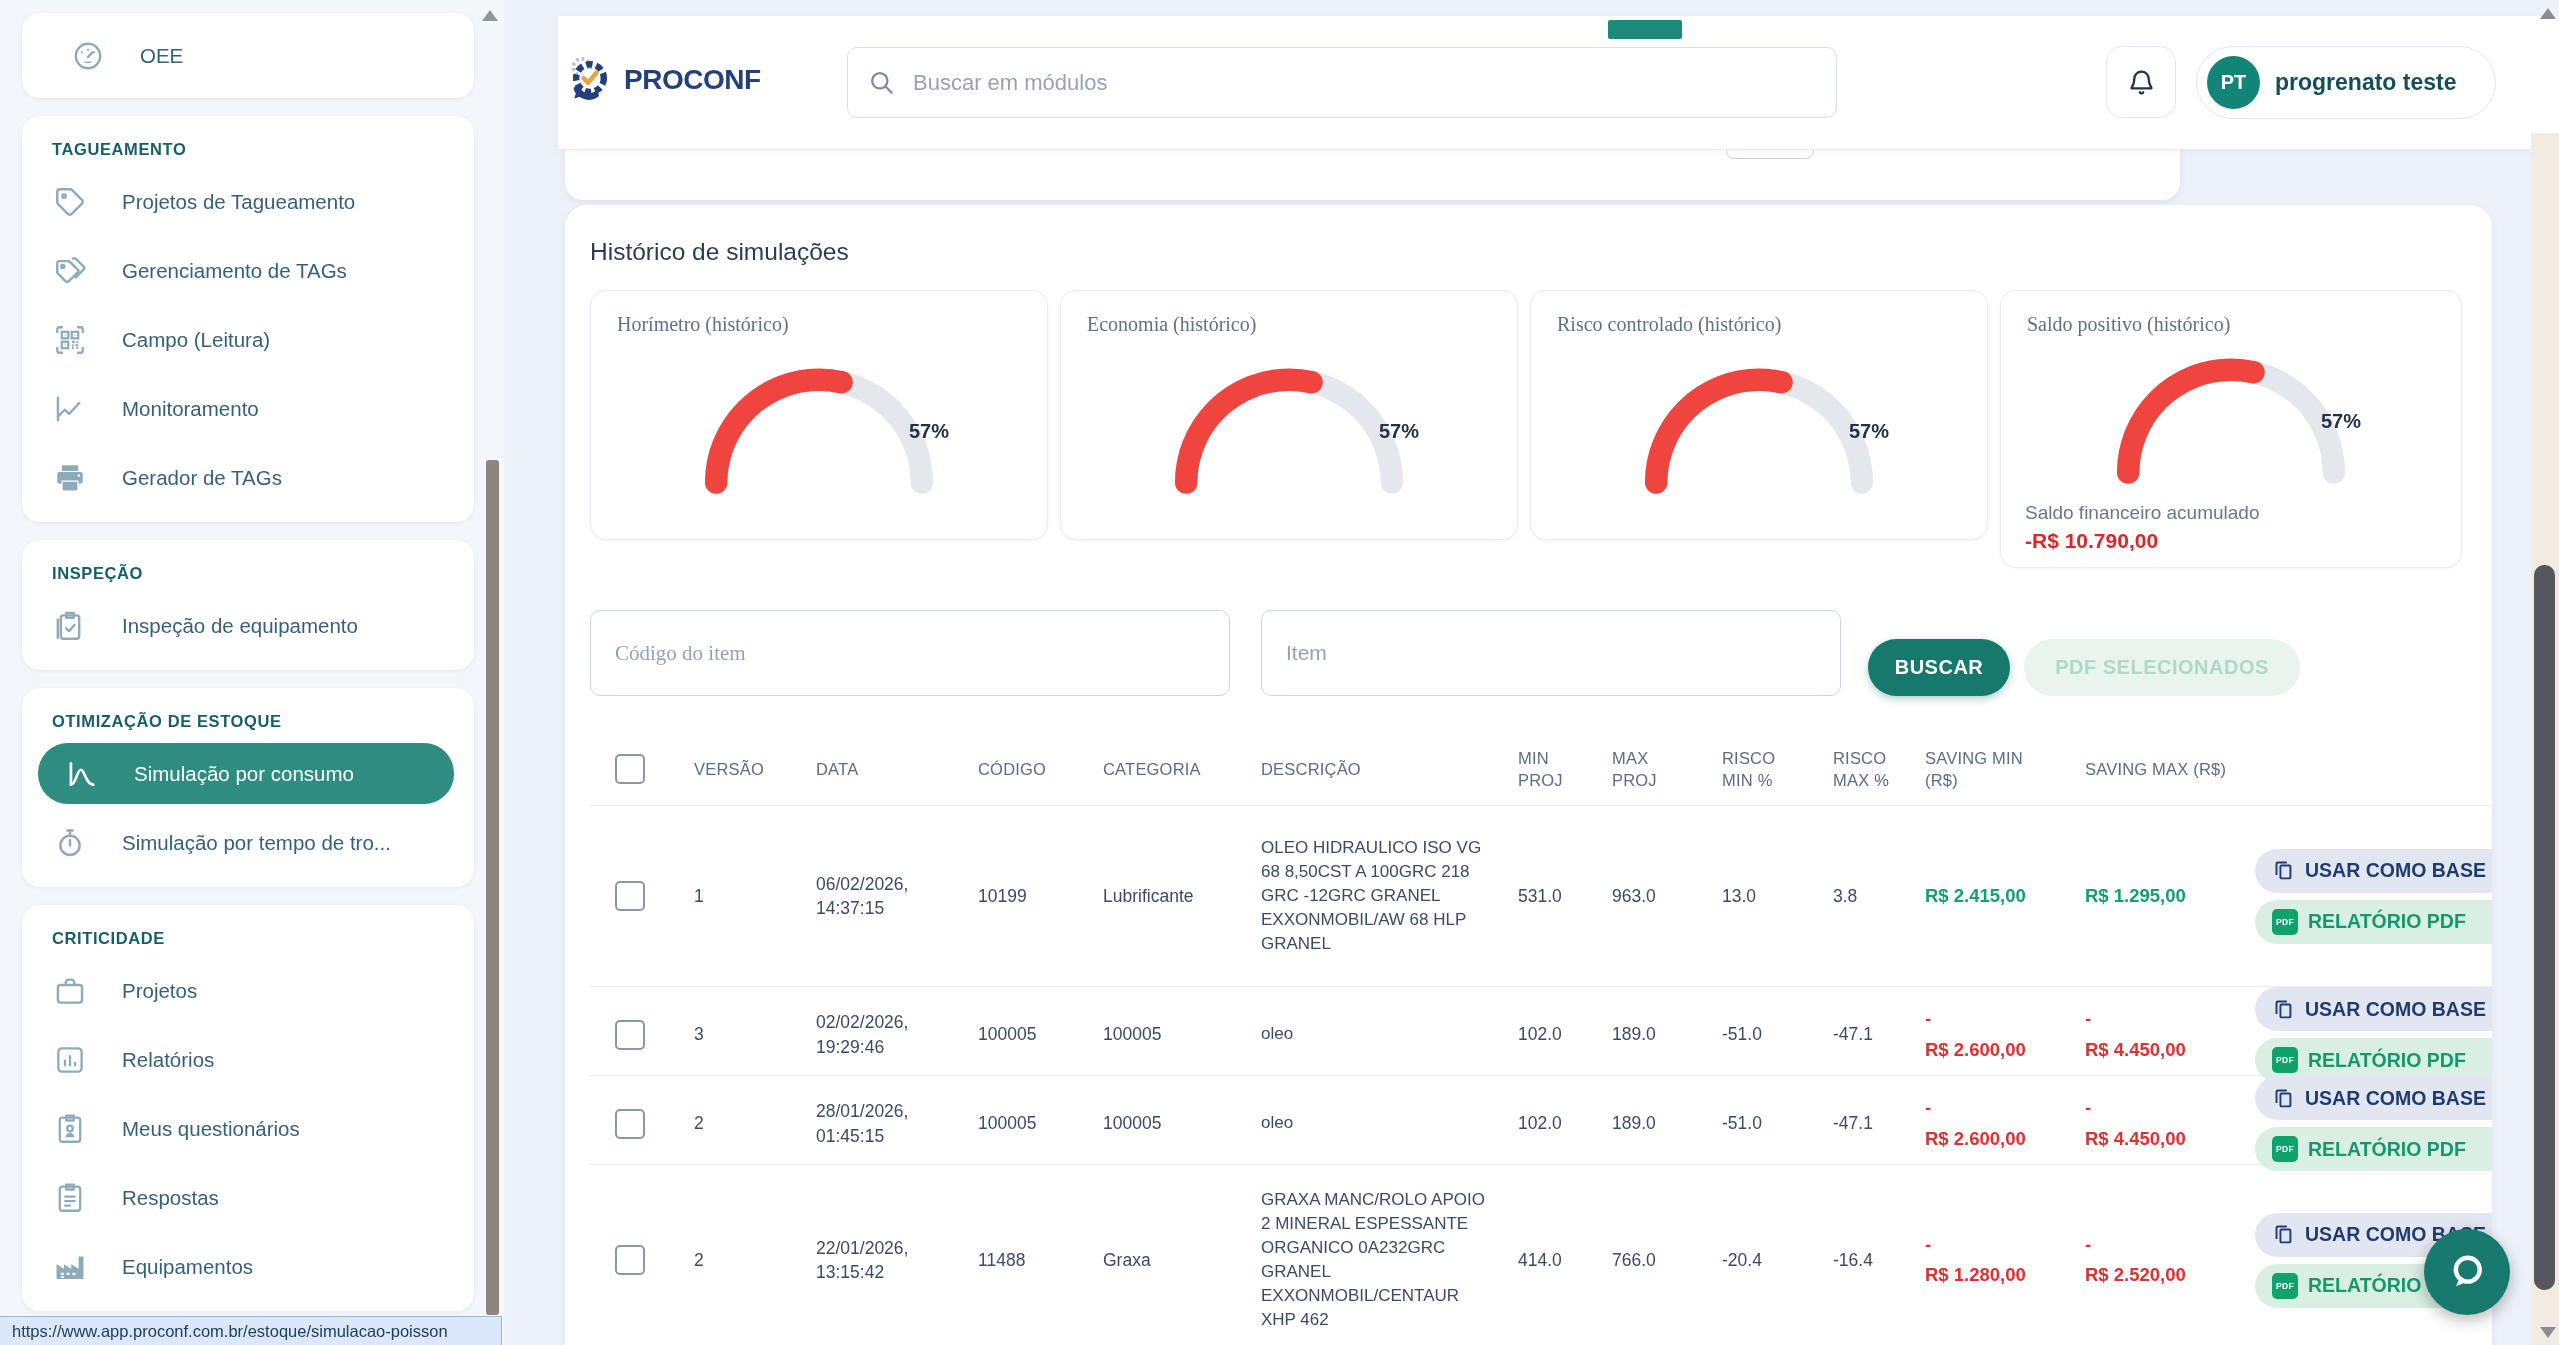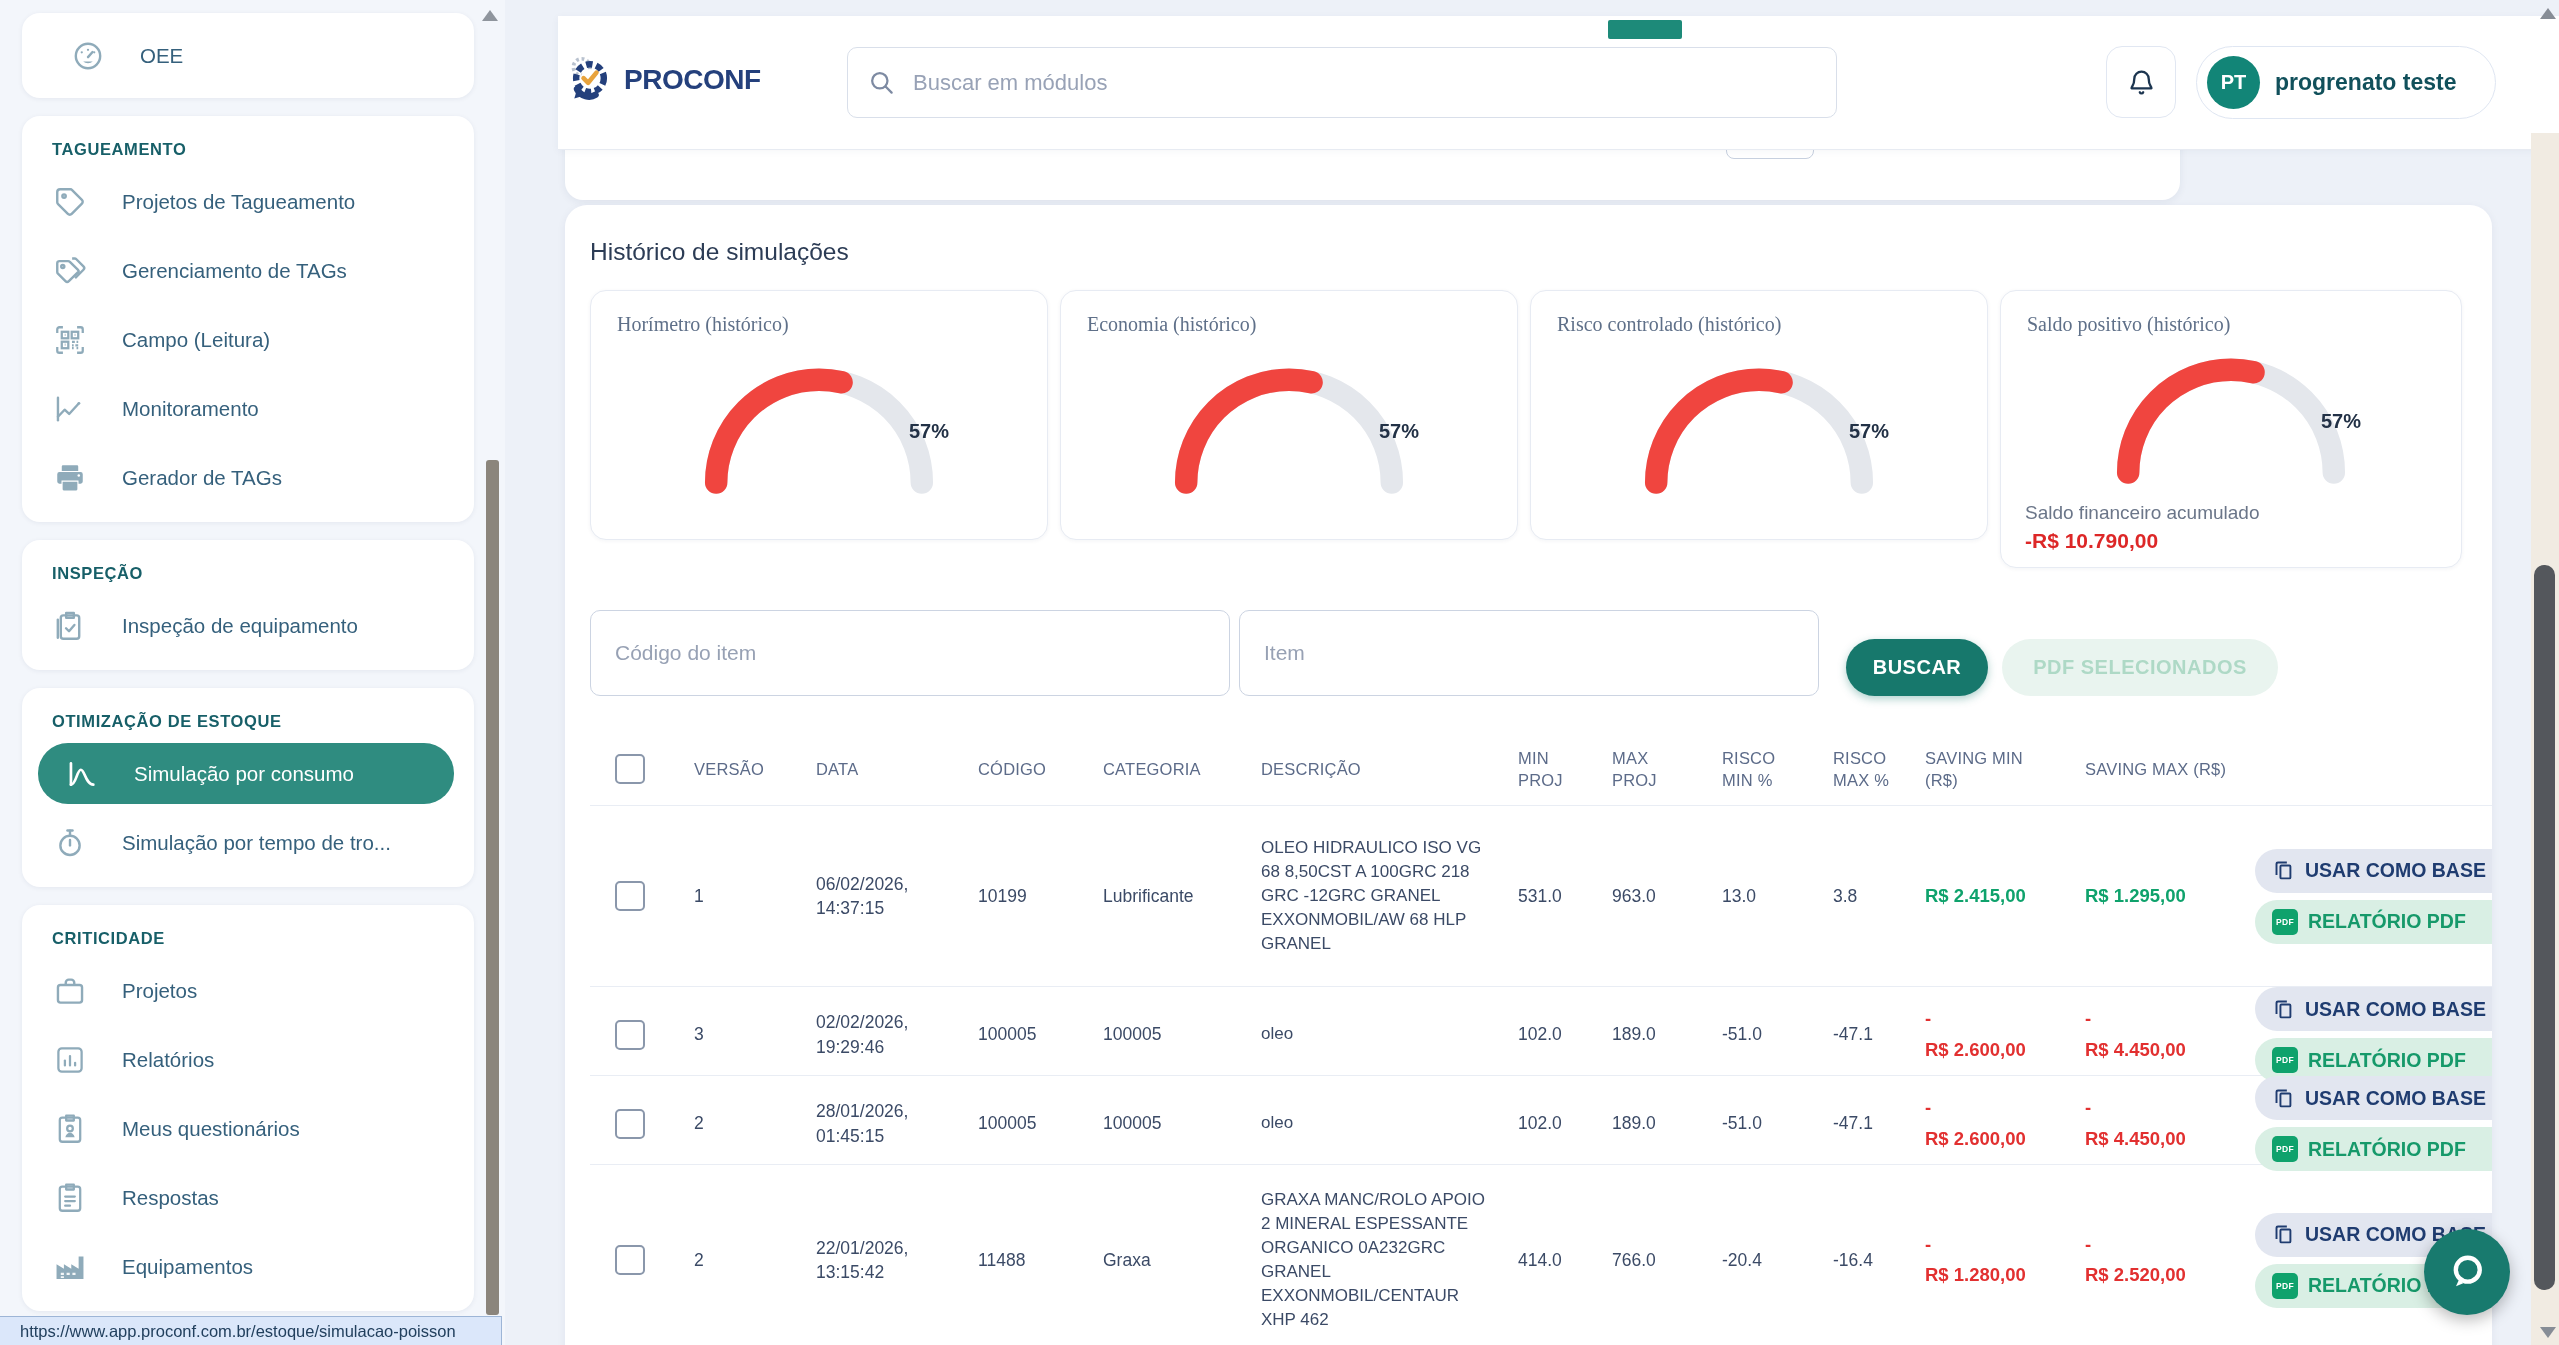--- a/index.html
+++ b/index.html
@@ -59,21 +59,21 @@
   .gsvg{width:260px;height:143px;display:block;}
   .gval{position:absolute;left:0;right:0;top:68px;text-align:right;font-size:20px;font-weight:bold;color:#223146;}
   .gfoot{position:absolute;left:24px;bottom:14px;}
   .gfoot-label{font-size:19px;color:#6b7689;margin-bottom:5px;}
   .gfoot-value{font-size:21px;font-weight:bold;color:#dd2727;}
 
   
   .filters{position:absolute;left:25px;top:405px;display:flex;align-items:flex-end;}
   .f-input{height:86px;border:1.5px solid #ccd4e2;border-radius:10px;background:#fff;font-size:21px;color:#41506b;padding:0 24px;box-sizing:border-box;outline:none;font-family:inherit;}
   .f-input::placeholder{color:#97a1b4;}
-  .f-codigo{width:640px;margin-right:9px;}
+  .f-codigo{width:640px;margin-right:31px;font-family:Liberation Serif, serif;}
   .f-item{width:580px;margin-right:27px;}
   .btn-buscar{width:142px;height:57px;border:none;border-radius:29px;background:#17786c;color:#fff;font-size:20px;font-weight:bold;letter-spacing:.5px;cursor:pointer;box-shadow:0 3px 8px rgba(23,120,108,.35);font-family:inherit;}
   .btn-pdf{width:276px;height:57px;border:none;border-radius:29px;background:#e9f4ef;color:#aed9c6;font-size:20px;font-weight:bold;letter-spacing:.5px;margin-left:14px;cursor:default;font-family:inherit;}
 
   
   .table{position:absolute;left:25px;top:528px;width:1902px;}
   .tgrid{display:grid;grid-template-columns:78px 118px 165px 130px 160px 262px 96px 96px 112px 100px 158px 178px 249px;}
   .tgrid>.td{display:flex;align-items:center;padding-right:12px;box-sizing:border-box;}
   .tgrid>.td:nth-child(1){padding-left:25px;}
   .tgrid>.td:nth-child(2){padding-left:26px;}
@@ -101,21 +101,21 @@
   .chips{display:flex;flex-direction:column;gap:7px;justify-content:center;}
   .chip{display:flex;align-items:center;gap:10px;height:44px;border-radius:22px;padding:0 17px;box-sizing:border-box;font-size:19.5px;font-weight:bold;white-space:nowrap;cursor:pointer;flex:0 0 auto;}
   .chip-base{width:330px;background:#e2e6f0;color:#1f3c70;}
   .chip-base svg{width:23px;height:23px;flex:0 0 23px;}
   .chip-pdf{width:300px;background:#d9efe4;color:#16996a;}
   .pdf-badge{width:26px;height:26px;border-radius:5px;background:#0fa26c;color:#fff;font-size:8.5px;font-weight:bold;display:flex;align-items:center;justify-content:center;flex:0 0 26px;letter-spacing:.3px;}
 
   
   .fab{position:absolute;left:2424px;top:1229px;width:86px;height:86px;border-radius:50%;background:#187a6e;box-shadow:0 5px 16px rgba(0,0,0,.28);display:flex;align-items:center;justify-content:center;z-index:40;cursor:pointer;}
   .fab svg{width:44px;height:44px;}
-  .statusbar{position:absolute;left:0;top:1316px;height:29px;width:502px;background:#dbe7fa;border-top:1px solid #9db5d6;border-right:1px solid #9db5d6;display:flex;align-items:center;padding-left:20px;box-sizing:border-box;font-size:16.5px;color:#22405e;z-index:50;white-space:nowrap;overflow:hidden;}
+  .statusbar{position:absolute;left:0;top:1316px;height:29px;width:502px;background:#dbe7fa;border-top:1px solid #9db5d6;border-right:1px solid #9db5d6;display:flex;align-items:center;padding-left:12px;box-sizing:border-box;font-size:16.5px;color:#22405e;z-index:50;white-space:nowrap;overflow:hidden;}
   .pg-track{position:absolute;left:2531px;top:133px;width:28px;height:1212px;background:#f1ebe2;z-index:30;}
   .pg-thumb{position:absolute;left:2534px;top:565px;width:21px;height:725px;background:#54575c;border-radius:10px;z-index:31;}
   .pg-up{position:absolute;left:2540px;top:8px;width:0;height:0;border-left:8px solid transparent;border-right:8px solid transparent;border-bottom:11px solid #878d96;z-index:31;}
   .pg-down{position:absolute;left:2540px;top:1327px;width:0;height:0;border-left:8px solid transparent;border-right:8px solid transparent;border-top:11px solid #878d96;z-index:31;}
 </style>
 </head>
 <body>
 
 <div id="app">
 

